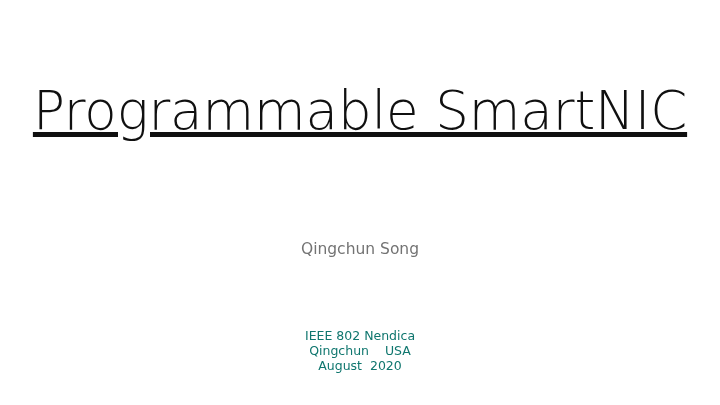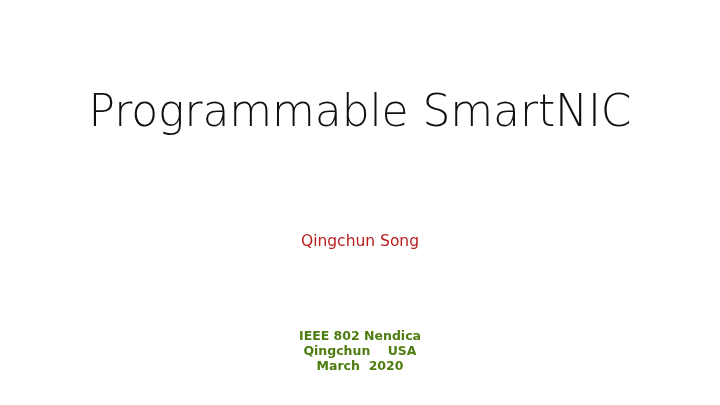--- a/index.html
+++ b/index.html
@@ -29,78 +29,79 @@
     position: absolute;
     left: 0;
     top: 86px;
     width: 720px;
     text-align: center;
   }
   .slide-title {
     display: block;
     margin: 0;
     font-family: "DejaVu Sans", "Liberation Sans", sans-serif;
-    font-size: 44px;
+    font-size: 53px;
     font-weight: 300;
     letter-spacing: -0.1px;
     line-height: 50px;
     color: #101010;
     white-space: pre;
+    text-decoration: underline;
   }
 
   
   .author-block {
     position: absolute;
     left: 0;
     top: 231px;
     width: 720px;
     text-align: center;
   }
   .author-name {
     display: block;
-    margin: 0;
+    margin: 8px;
     font-family: "DejaVu Sans", "Liberation Sans", sans-serif;
     font-size: 15.5px;
     font-weight: 400;
     line-height: 20px;
-    color: #b91c1c;
+    color: #737373;
     white-space: pre;
   }
 
   
   .venue-block {
     position: absolute;
     left: 0;
     top: 328px;
     width: 720px;
     text-align: center;
   }
   .venue-line {
     display: block;
     margin: 0;
     font-family: "DejaVu Sans", "Liberation Sans", sans-serif;
     font-size: 12.5px;
-    font-weight: 700;
+    font-weight: 400;
     line-height: 15px;
-    color: #4d7c0f;
+    color: #0f766e;
     white-space: pre;
   }
 </style>
 </head>
 <body>
 
 <div class="slide">
 
   <div class="title-block">
     <h1 class="slide-title">Programmable SmartNIC</h1>
   </div>
 
   <div class="author-block">
     <p class="author-name">Qingchun Song</p>
   </div>
 
   <div class="venue-block">
     <p class="venue-line">IEEE 802 Nendica</p>
     <p class="venue-line">Qingchun    USA</p>
-    <p class="venue-line">March  2020</p>
+    <p class="venue-line">August  2020</p>
   </div>
 
 </div>
 
 </body></html>

